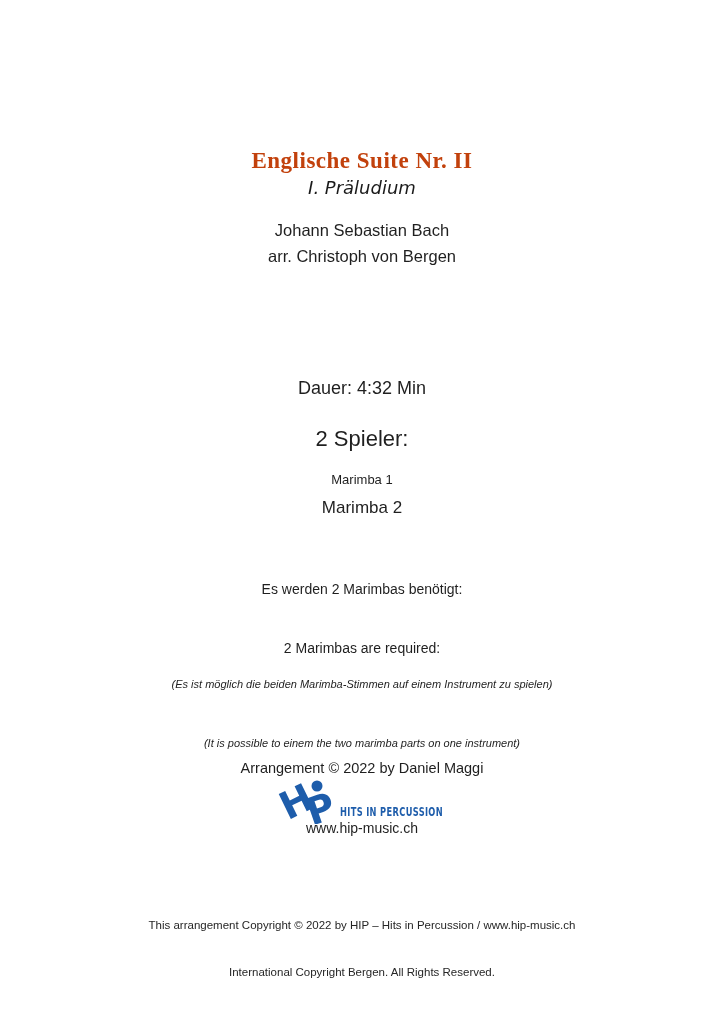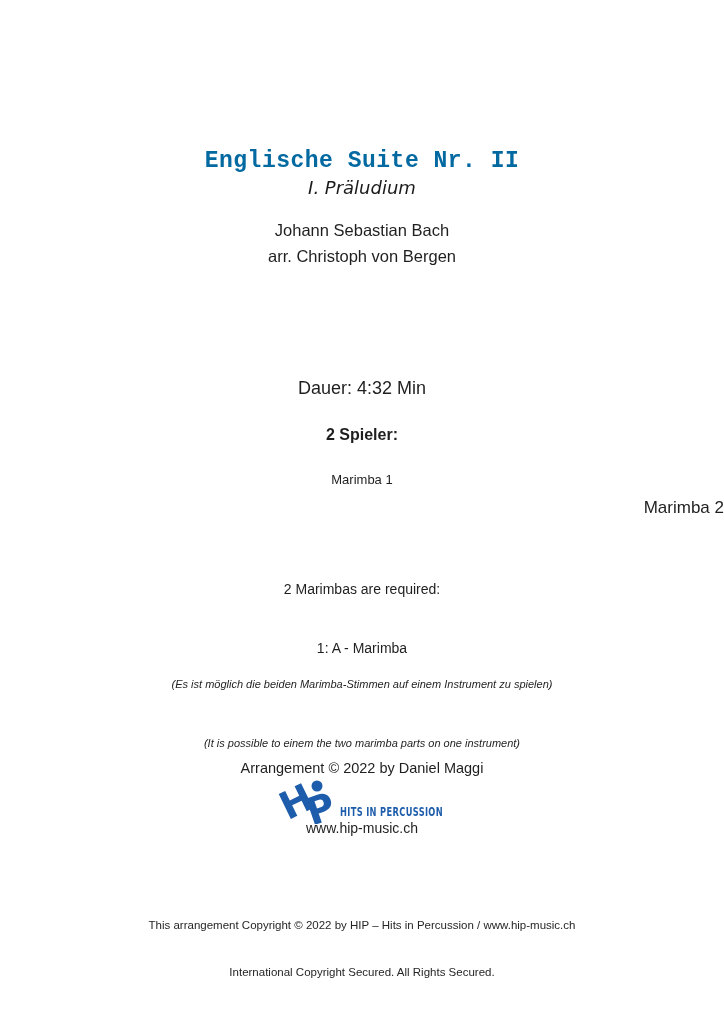--- a/index.html
+++ b/index.html
@@ -15,39 +15,39 @@
   }
   .line {
     position: absolute;
     left: 0;
     width: 100%;
     text-align: center;
     white-space: pre;
   }
   .title {
     top: 148px;
-    font-family: Liberation Mono, monospace;
+    font-family: Liberation Serif, serif;
     font-size: 23px;
     font-weight: bold;
     letter-spacing: 0.5px;
-    color: #0369a1;
+    color: #c2410c;
   }
   .movement {
     top: 177px;
     font-family: "DejaVu Sans", "Liberation Sans", sans-serif;
     font-size: 18px;
     font-style: italic;
     color: #1a1a1a;
   }
   .composer { top: 221px; font-size: 16.5px; }
   .arranger { top: 247px; font-size: 16.5px; text-align: center; }
   .duration { top: 378px; font-size: 18px; }
-  .players  { top: 426px; font-size: 16px; font-weight: bold; }
+  .players  { top: 426px; font-size: 22px; font-weight: normal; }
   .inst1    { top: 472px; font-size: 13px; }
-  .inst2    { top: 498px; font-size: 17px; text-align: right; }
+  .inst2    { top: 498px; font-size: 17px; }
   .reqs     { top: 541px; font-size: 14px; line-height: 19.5px; }
   .notes    { top: 636px; font-size: 11px; font-style: italic; line-height: 19.5px; }
   .credit   { top: 760px; font-size: 14.5px; }
   .logo {
     position: absolute;
     top: 778px;
     left: 50%;
     transform: translateX(-50%);
   }
   .website  { top: 820px; font-size: 14px; }
@@ -71,22 +71,22 @@
   <div class="line arranger">arr. Christoph von Bergen</div>
 
   <div class="line duration">Dauer: 4:32 Min</div>
 
   <div class="line players">2 Spieler:</div>
 
   <div class="line inst1">Marimba 1</div>
   <div class="line inst2">Marimba 2</div>
 
   <div class="line reqs">
+    <div>Es werden 2 Marimbas benötigt:</div>
     <div>2 Marimbas are required:</div>
-    <div>1: A - Marimba</div>
   </div>
 
   <div class="line notes">
     <div>(Es ist möglich die beiden Marimba-Stimmen auf einem Instrument zu spielen)</div>
     <div>(It is possible to einem the two marimba parts on one instrument)</div>
   </div>
 
   <div class="line credit">Arrangement © 2022 by Daniel Maggi</div>
 
   <svg class="logo" width="168" height="46" viewBox="0 0 168 46">
@@ -95,16 +95,16 @@
       <circle cx="39" cy="8" r="5.5"></circle>
       <text x="27" y="43" font-size="38" transform="rotate(-19 45 25)">P</text>
       <text x="62" y="38" font-size="12" letter-spacing="0.5" textLength="103" lengthAdjust="spacingAndGlyphs">HITS IN PERCUSSION</text>
     </g>
   </svg>
 
   <div class="line website">www.hip-music.ch</div>
 
   <div class="line footer">
     <div>This arrangement Copyright © 2022 by HIP – Hits in Percussion / www.hip-music.ch</div>
-    <div>International Copyright Secured. All Rights Secured.</div>
+    <div>International Copyright Bergen. All Rights Reserved.</div>
   </div>
 
 </div>
 
 </body></html>

